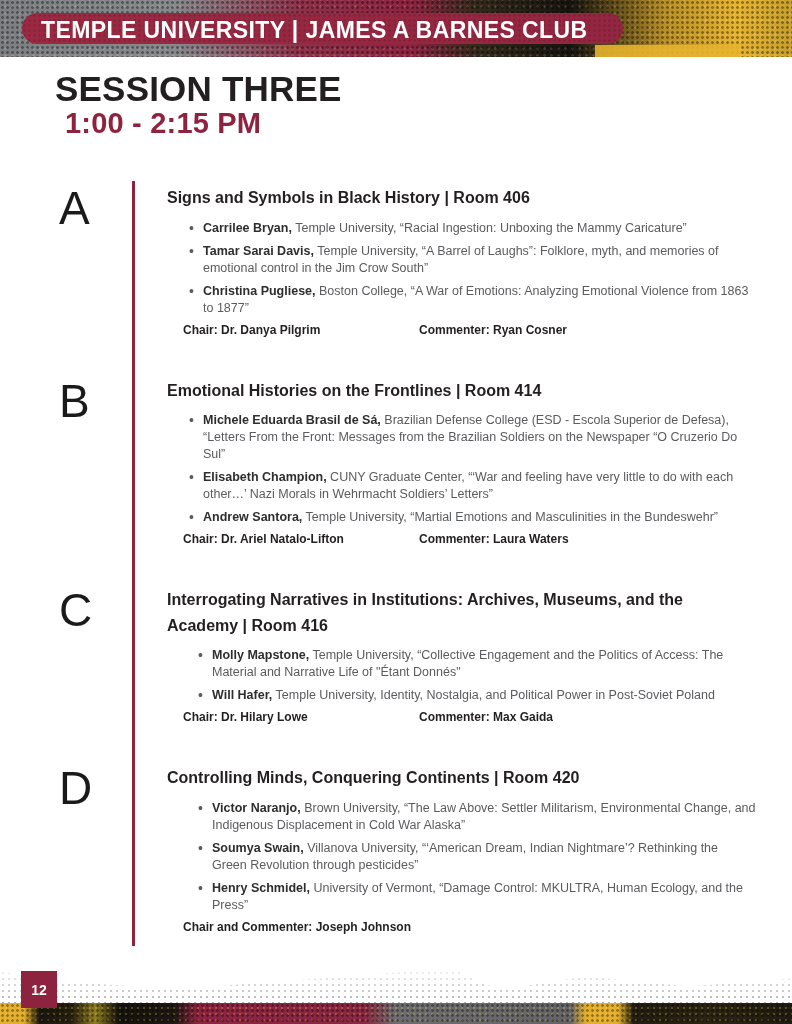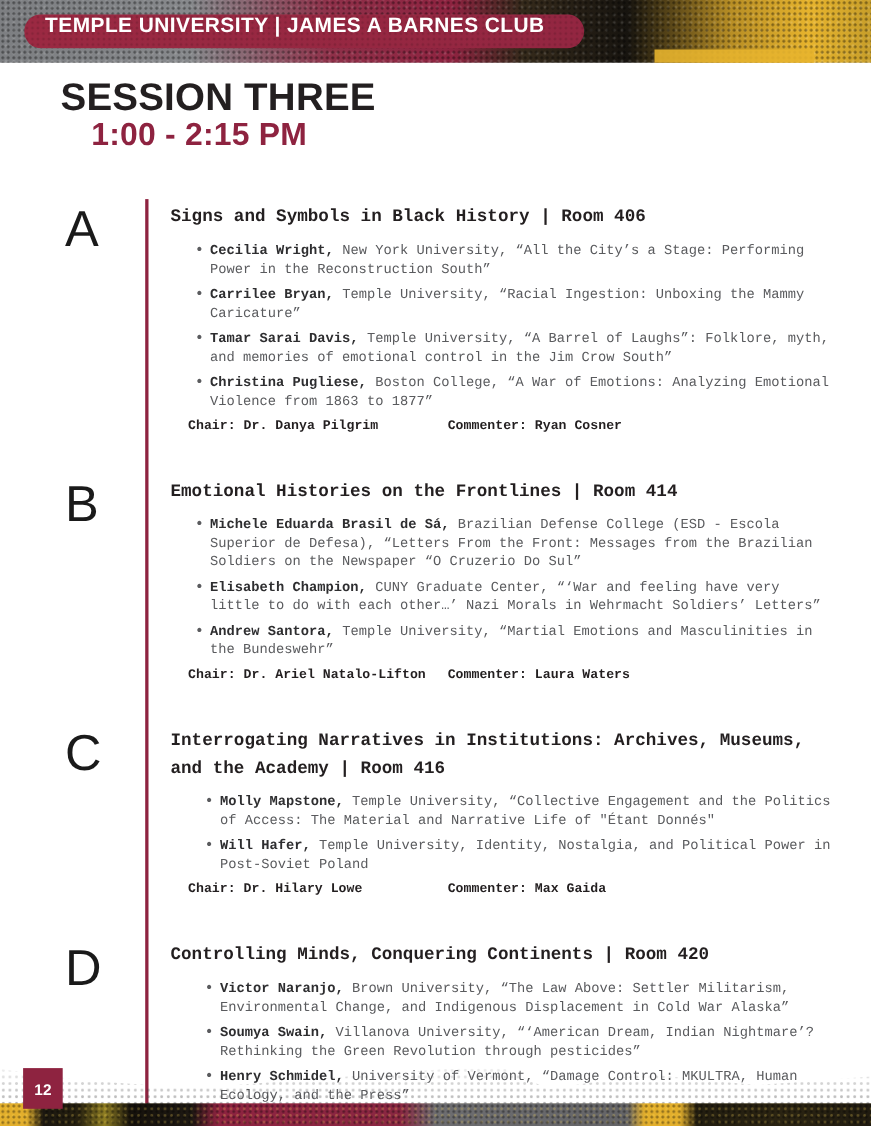--- a/index.html
+++ b/index.html
@@ -24,48 +24,48 @@
       radial-gradient(rgba(0,0,0,0.38) 1px, transparent 1.7px) 0 0/5px 5px,
       radial-gradient(rgba(255,255,255,0.14) 1px, transparent 1.6px) 2px 3px/7px 7px,
       linear-gradient(90deg,#7d7f82 0%,#87898c 22%,#8f3049 38%,#8E2340 52%,#352a1b 60%,#17140f 72%,#b98f25 84%,#e7b42d 93%,#c79e2a 100%);
   }
   .banner-accent{
     position:absolute;right:52px;bottom:0;width:145px;height:12px;
     background:var(--yellow);opacity:.9;
   }
   .banner-pill{
     position:absolute;left:22px;top:13px;height:31px;border-radius:16px;
-    display:inline-flex;align-items:flex-start;padding:0 36px 0 19px;
+    display:inline-flex;align-items:flex-end;padding:0 36px 0 19px;
     background:
       radial-gradient(rgba(0,0,0,0.12) 1px, transparent 1.5px) 0 0/5px 5px,
       linear-gradient(90deg,#9b2942,#932641);
-    color:#fff;font-size:19px;font-weight:bold;letter-spacing:.4px;
+    color:#fff;font-size:23px;font-weight:bold;letter-spacing:.4px;
     white-space:nowrap;
   }
 
   
   .page-title{
     margin:14px 0 0 55px;font-size:35px;font-weight:bold;
     color:var(--ink);letter-spacing:.2px;line-height:1.0;
   }
   .page-time{
-    margin:3px 0 0 83px;font-size:29px;font-weight:bold;
+    margin:3px 0 0 65px;font-size:29px;font-weight:bold;
     color:var(--maroon);line-height:1.0;letter-spacing:.2px;
   }
 
   
   .sessions{position:relative;margin:47px 36px 0 55px;padding-bottom:12px;}
   .vline{position:absolute;left:77px;top:-4px;bottom:0;width:3px;background:var(--maroon);}
   .session{display:flex;margin-bottom:41px;}
   .session:last-child{margin-bottom:0;}
   .session-letter{
     width:80px;flex-shrink:0;padding-left:4px;
     font-size:46px;font-weight:200;line-height:1.02;color:#1a1a1a;
   }
-  .session-content{flex:1;padding-left:20px;min-width:0;font-family:Liberation Mono, monospace;}
+  .session-content{flex:1;padding-left:32px;min-width:0;}
   .session-title{
     margin:0 0 9px 0;font-size:16px;font-weight:bold;
     color:var(--ink);line-height:1.6;
   }
   ul.papers{list-style:none;margin:0;padding:0 0 0 22px;}
   ul.papers.more-indent{padding-left:31px;}
   li.paper{
     position:relative;padding-left:14px;margin-bottom:6px;
     font-size:12.5px;line-height:1.36;color:var(--body-gray);
   }
@@ -120,21 +120,20 @@
 <div class="page-time">1:00 - 2:15 PM</div>
 
 <main class="sessions">
   <div class="vline"></div>
 
   <section class="session">
     <div class="session-letter">A</div>
     <div class="session-content">
       <h2 class="session-title">Signs and Symbols in Black History | Room 406</h2>
       <ul class="papers">
-        <li class="paper"><span class="presenter">Cecilia Wright,</span><span> New York University, “All the City’s a Stage: Performing Power in the Reconstruction South”</span></li>
         <li class="paper"><span class="presenter">Carrilee Bryan,</span><span> Temple University, “Racial Ingestion: Unboxing the Mammy Caricature”</span></li>
         <li class="paper"><span class="presenter">Tamar Sarai Davis,</span><span> Temple University, “A Barrel of Laughs”: Folklore, myth, and memories of emotional control in the Jim Crow South”</span></li>
         <li class="paper"><span class="presenter">Christina Pugliese,</span><span> Boston College, “A War of Emotions: Analyzing Emotional Violence from 1863 to 1877”</span></li>
       </ul>
       <div class="chair-row">
         <span class="chair-col">Chair: Dr. Danya Pilgrim</span>
         <span>Commenter: Ryan Cosner</span>
       </div>
     </div>
   </section>

